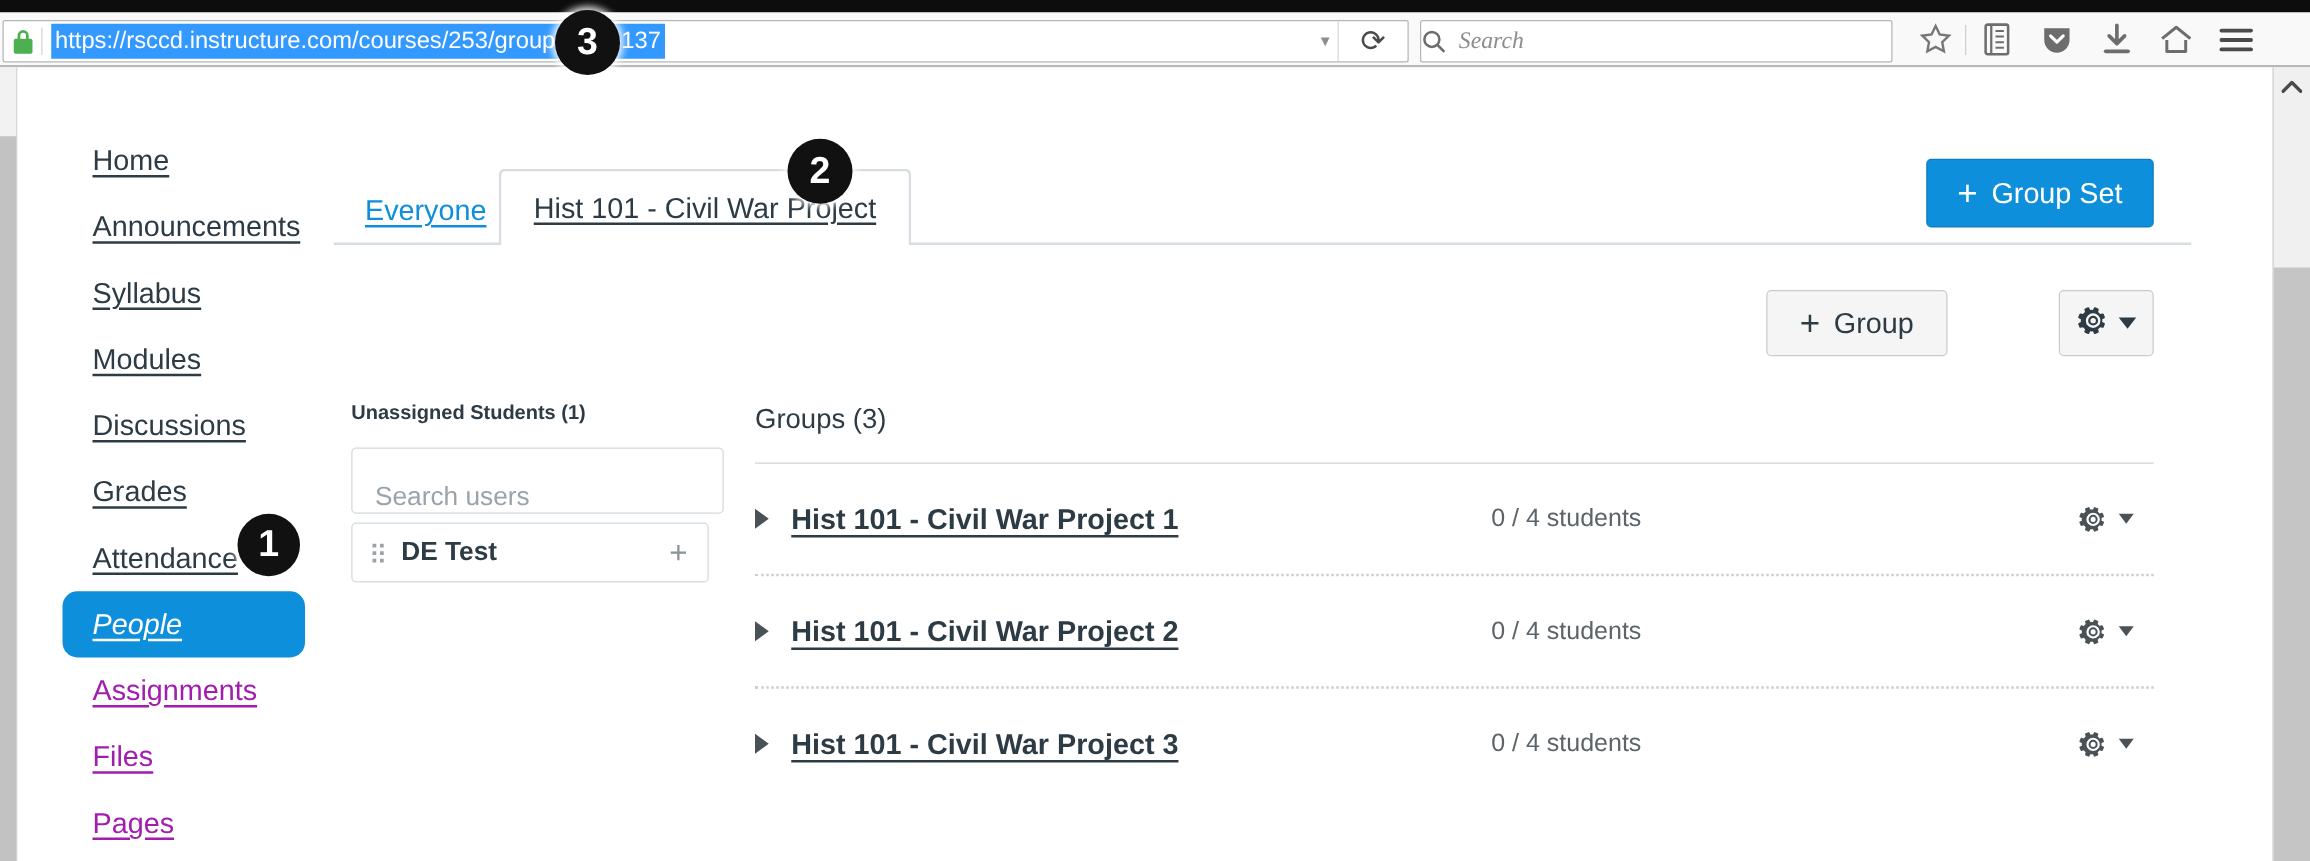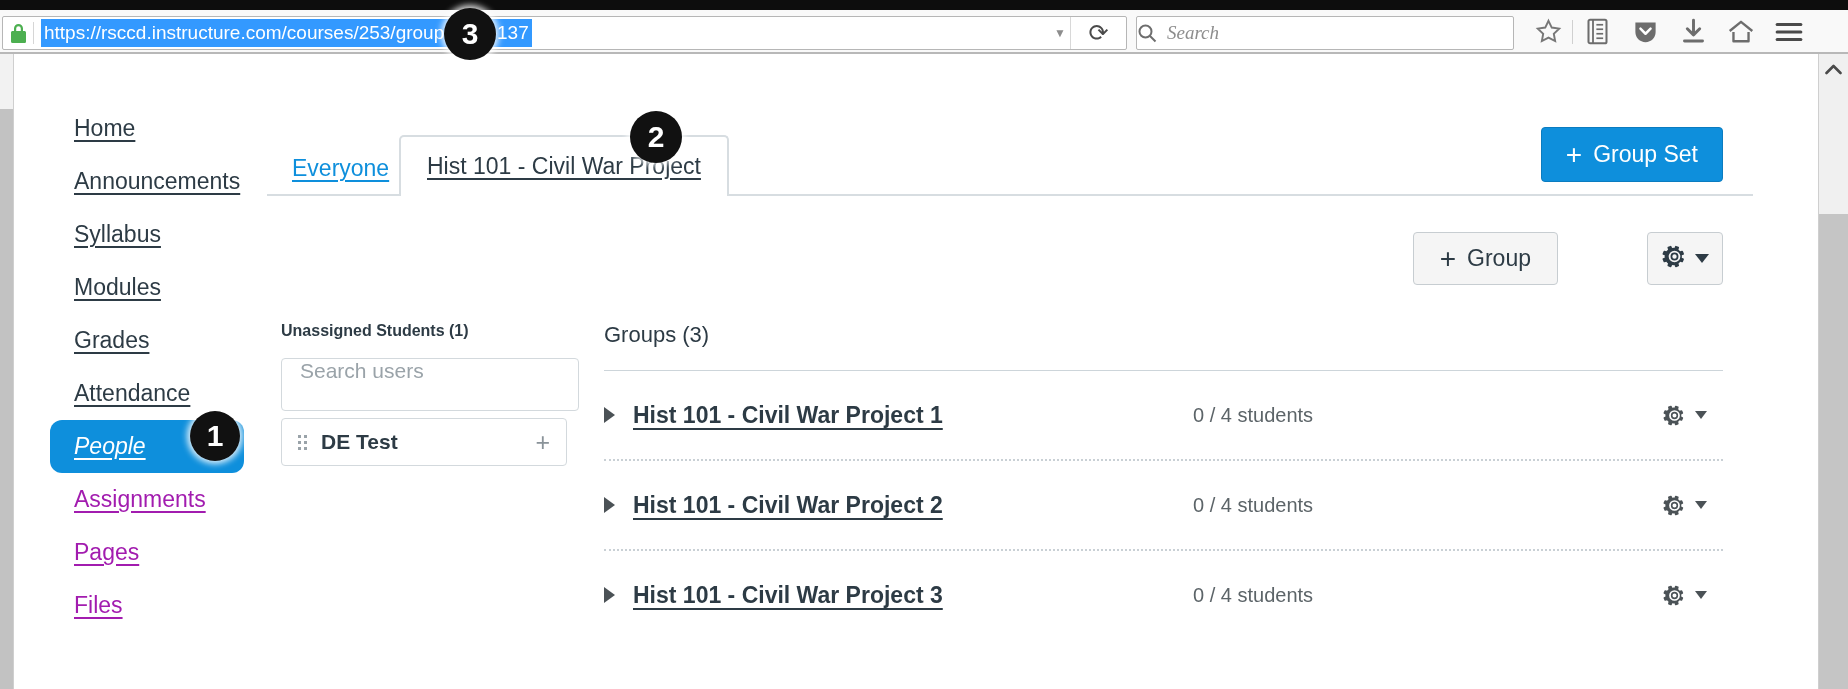--- a/index.html
+++ b/index.html
@@ -174,21 +174,21 @@
     border-left: 7px solid transparent; border-right: 7px solid transparent;
     border-top: 9px solid #2d3b45;
   }
 
   
   .unassigned { position: absolute; left: 267px; top: 268px; width: 300px; }
   .panel-title { font-size: 16px; font-weight: bold; color: #2d3b45; }
   .search-users {
     margin-top: 18px; width: 298px; height: 53px;
     border: 1px solid #d3d9dd; border-radius: 4px;
-    display: flex; align-items: flex-start; padding-left: 18px;
+    display: flex; align-items: flex-end; padding-left: 18px;
   }
   .search-users span { color: #9aa3a9; font-size: 21px; }
   .student-row {
     margin-top: 7px; width: 286px; height: 48px;
     border: 1px solid #d3d9dd; border-radius: 4px;
     display: flex; align-items: center; padding: 0 16px;
   }
   .drag-dots {
     display: grid; grid-template-columns: 3px 3px; grid-gap: 3px;
     margin-right: 14px;
@@ -344,36 +344,39 @@
         <div class="nav-item">
             <span class="nav-label">Announcements</span>
           </div>
         <div class="nav-item">
             <span class="nav-label">Syllabus</span>
           </div>
         <div class="nav-item">
             <span class="nav-label">Modules</span>
           </div>
         <div class="nav-item">
+            <span class="nav-label">Discussions</span>
+          </div>
+        <div class="nav-item">
             <span class="nav-label">Grades</span>
           </div>
         <div class="nav-item">
             <span class="nav-label">Attendance</span>
           </div>
         <div class="nav-item active">
             <span class="nav-label">People</span>
           </div>
         <div class="nav-item dim">
             <span class="nav-label">Assignments</span>
           </div>
         <div class="nav-item dim">
+            <span class="nav-label">Files</span>
+          </div>
+        <div class="nav-item dim">
             <span class="nav-label">Pages</span>
-          </div>
-        <div class="nav-item dim">
-            <span class="nav-label">Files</span>
           </div>
       </nav>
 
       <div class="tabstrip">
         <span class="tab-everyone">Everyone</span>
         <div class="tab-active">
           <span>Hist 101 - Civil War Project</span>
         </div>
       </div>
 

